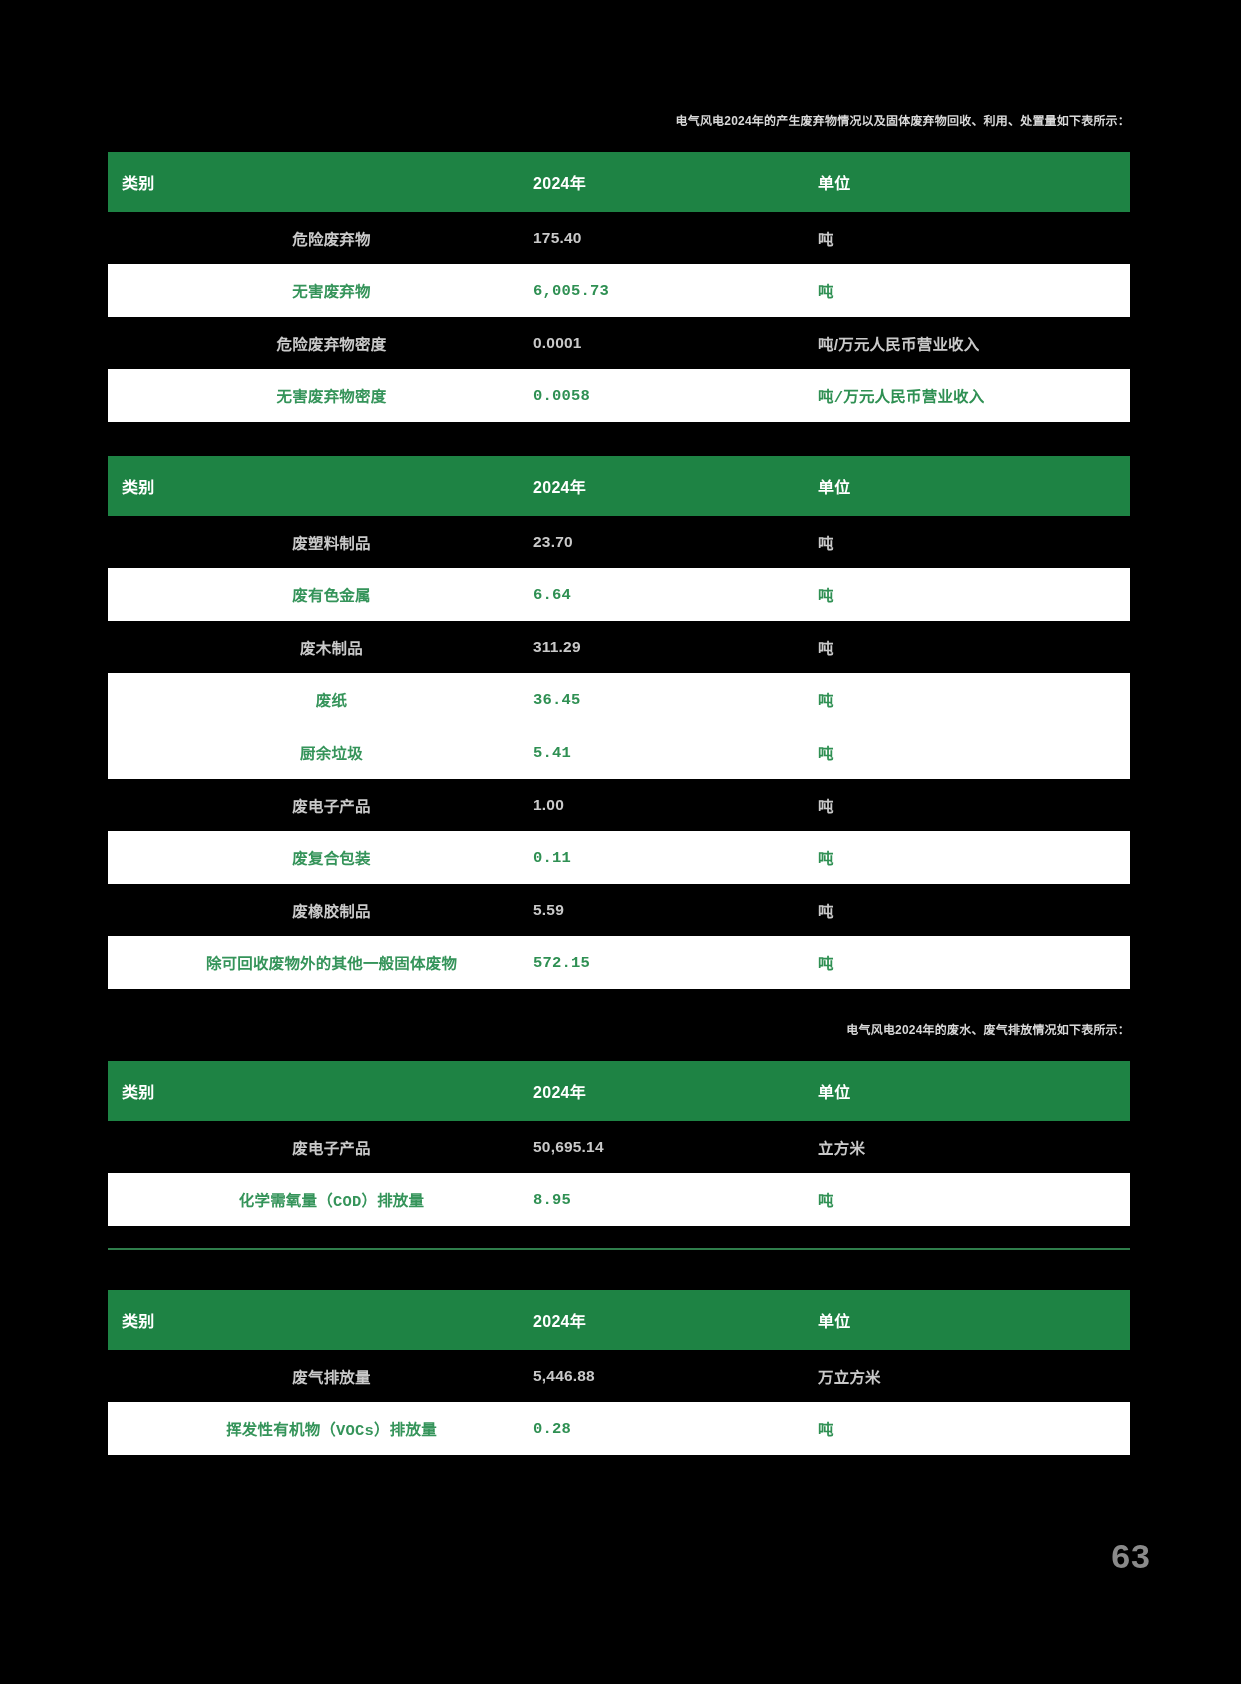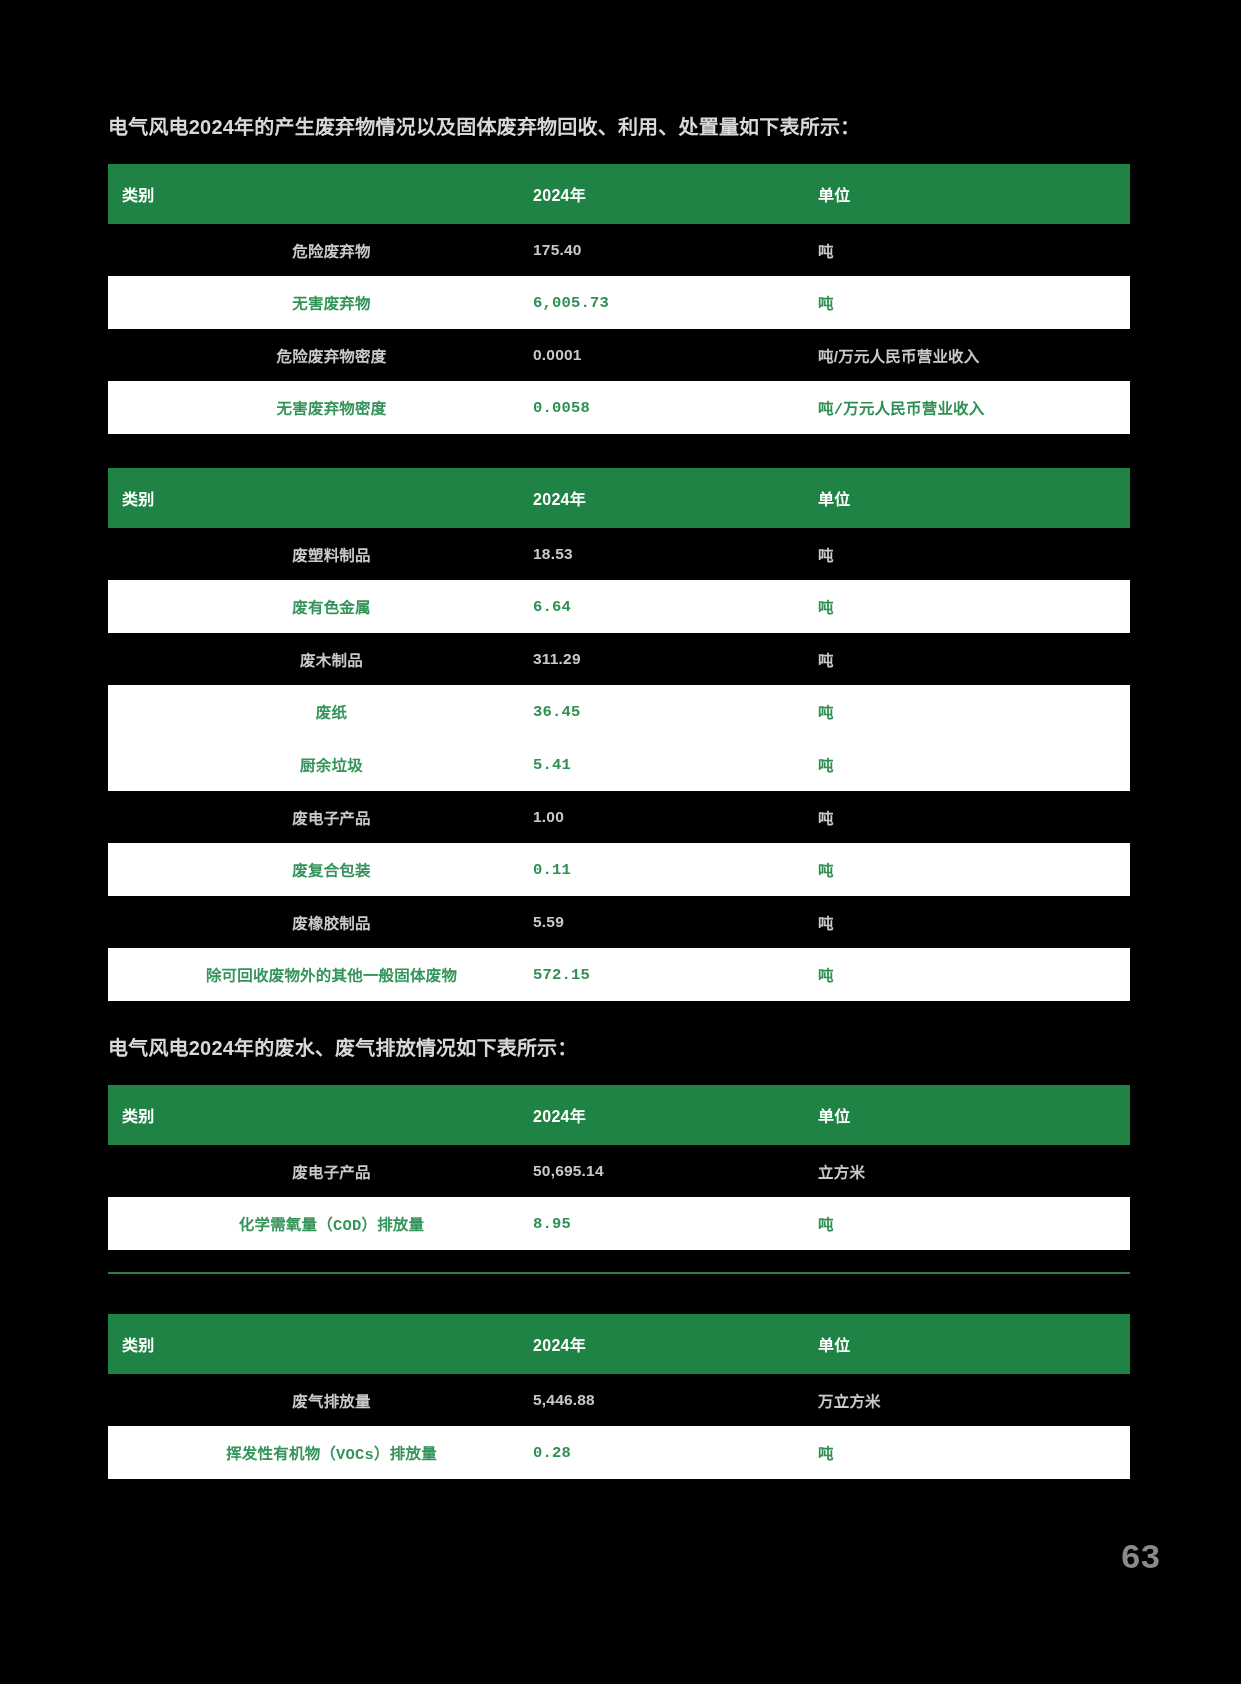--- a/index.html
+++ b/index.html
@@ -23,26 +23,27 @@
     height: 1684px;
     background: #000000;
   }
   .content {
     position: absolute;
     left: 108px;
     top: 112px;
     width: 1022px;
   }
   .intro {
-    font-size: 20px;
+    font-size: 12px;
     font-weight: 700;
     color: #d8d8d8;
     letter-spacing: 0.2px;
     line-height: 1.5;
     margin: 0 0 22px 0;
+    text-align: right;
   }
   .intro.second {
     margin-top: 32px;
   }
   table.data-table {
     border-collapse: collapse;
     width: 1022px;
     table-layout: fixed;
     margin: 0 0 0 0;
   }
@@ -82,21 +83,21 @@
   .gap-sm { height: 34px; }
   .gap-md { height: 40px; }
   .rule {
     width: 1022px;
     height: 2px;
     background: #2f7d4b;
     margin: 22px 0 0 0;
   }
   .page-number {
     position: absolute;
-    right: 80px;
+    right: 90px;
     bottom: 108px;
     font-size: 34px;
     font-weight: 700;
     color: #8a8a8a;
     letter-spacing: 1px;
     font-family: "Liberation Sans", "DejaVu Sans", sans-serif;
   }
 </style>
 </head>
 <body>
@@ -157,21 +158,21 @@
         <thead>
           <tr>
             <th class="h1">类别</th>
             <th>2024年</th>
             <th>单位</th>
           </tr>
         </thead>
         <tbody>
           <tr class="plain">
             <td class="col-label">废塑料制品</td>
-            <td>18.53</td>
+            <td>23.70</td>
             <td>吨</td>
           </tr>
           <tr class="alt">
             <td class="col-label">废有色金属</td>
             <td>6.64</td>
             <td>吨</td>
           </tr>
           <tr class="plain">
             <td class="col-label">废木制品</td>
             <td>311.29</td>

